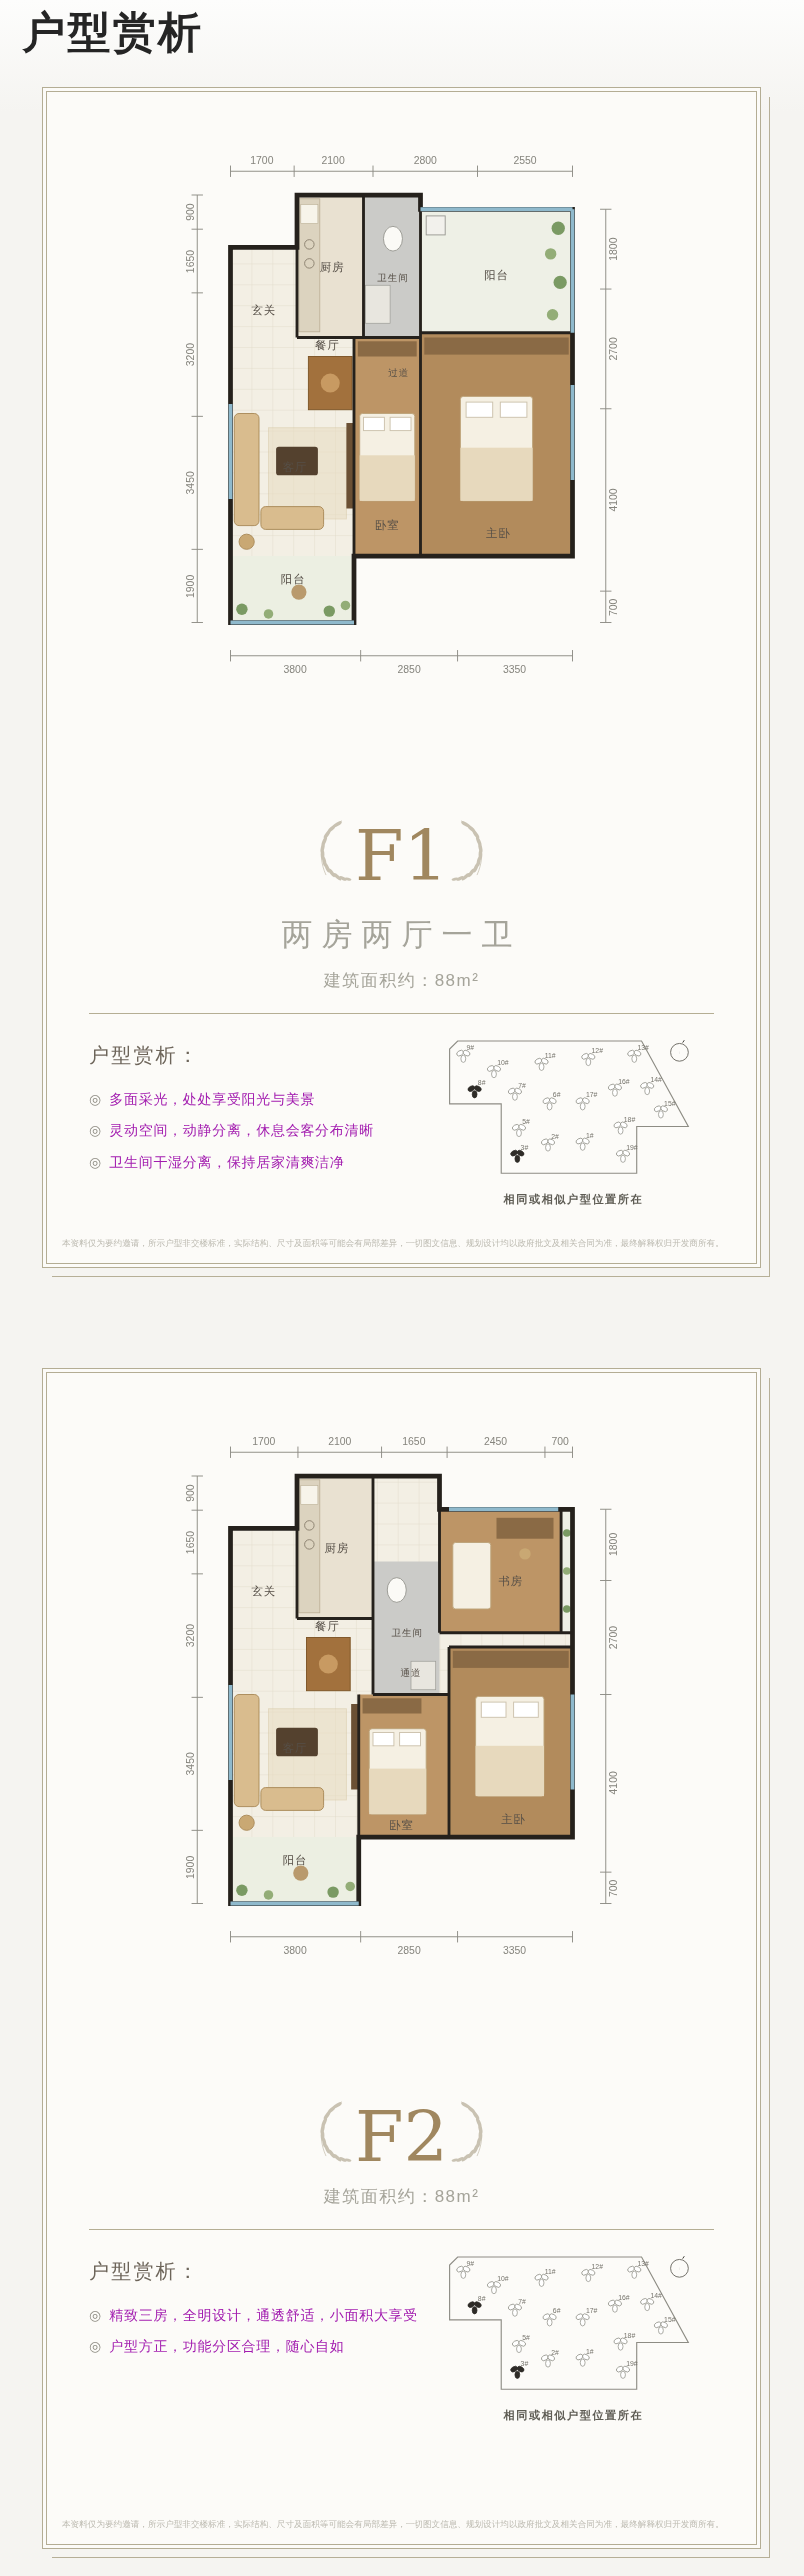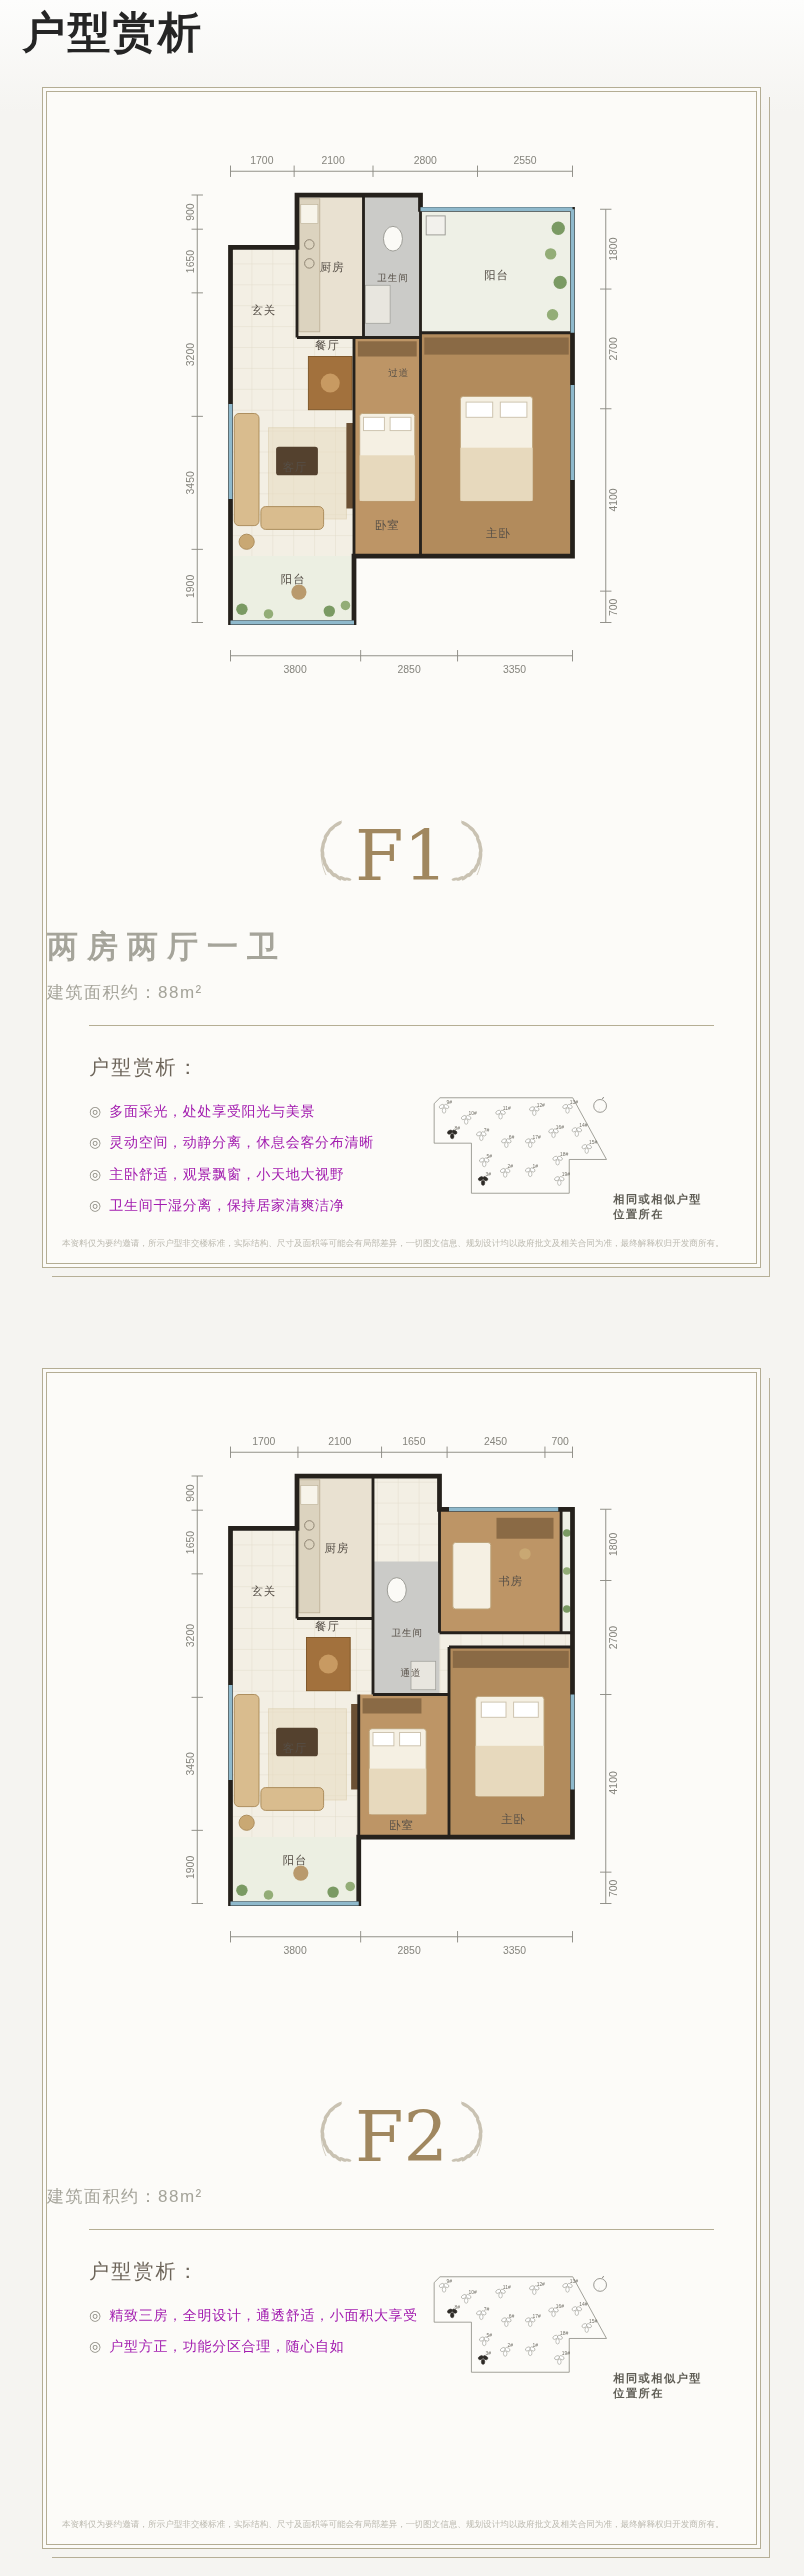--- a/index.html
+++ b/index.html
@@ -31,32 +31,32 @@
   .dimt{font-size:11px;fill:#85847d;text-anchor:middle;}
   .roomt{font-size:12px;fill:#564f47;text-anchor:middle;letter-spacing:1px;}
   .roomt.small{font-size:10px;}
   .wall{stroke:#25211c;fill:none;}
   .glass{stroke:#8fb9cc;stroke-width:4;fill:none;}
   
   .emblem{display:flex;align-items:flex-end;justify-content:center;height:91px;margin-top:92px;}
   .emblem .code{font-family:"DejaVu Serif", serif;font-size:70px;line-height:0.98;color:#a0875f;padding:0 3px;}
   .wreath{width:52px;height:85px;}
   .wreath.right{transform:scaleX(-1);}
-  .unit-type{margin-top:35px;text-align:left;font-size:31px;font-weight:700;
+  .unit-type{margin-top:23px;text-align:center;font-size:31px;font-weight:400;
     color:#a5a49a;letter-spacing:9px;}
-  .unit-area{margin-top:12.7px;text-align:left;font-size:17px;color:#a5a49a;letter-spacing:1.5px;}
+  .unit-area{margin-top:12.7px;text-align:center;font-size:17px;color:#a5a49a;letter-spacing:1.5px;}
   .divider{height:0.7px;background:#b5ae94;margin:21px 42px 0;}
   
   .analysis{display:flex;margin-top:18px;padding:0 42px;}
   .analysis-left{flex:1 1 55%;padding-top:10.4px;}
   .analysis-heading{font-size:20px;color:#6d655a;letter-spacing:2.2px;font-weight:400;}
   .bullets{list-style:none;margin:15px 0 0;padding:0;}
   .bullets li{font-size:14px;color:#a21caf;letter-spacing:0.7px;line-height:2.25;white-space:nowrap;}
   .bullets li::before{content:"◎";margin-right:7.4px;color:#8f8d84;font-size:14px;}
-  .analysis-right{flex:1 1 45%;display:flex;flex-direction:row;align-items:flex-end;padding-top:7.4px;}
+  .analysis-right{flex:1 1 45%;display:flex;flex-direction:column;align-items:center;padding-top:7.4px;}
   .siteplan-svg{width:250px;height:146px;}
   .sp-outline{fill:none;stroke:#8d8c84;stroke-width:1.4;}
   .sp-caption{margin-top:7.4px;font-size:11.2px;font-weight:700;color:#5e5c54;letter-spacing:1.5px;}
   .sp-b-label{font-size:8.5px;fill:#76746c;}
   
   .disclaimer{position:absolute;left:15px;right:15px;bottom:13.4px;
     font-size:8.6px;color:#bcbab0;white-space:nowrap;letter-spacing:0;}
 </style>
 </head>
 <body>
@@ -242,21 +242,20 @@
   <div class="unit-type">两房两厅一卫</div>
   <div class="unit-area">建筑面积约：88m²</div>
   <div class="divider"></div>
 
   <div class="analysis">
     <div class="analysis-left">
       <div class="analysis-heading">户型赏析：</div>
       <ul class="bullets">
         <li>多面采光，处处享受阳光与美景</li>
         <li>灵动空间，动静分离，休息会客分布清晰</li>
-        <li>主卧舒适，观景飘窗，小天地大视野</li>
         <li>卫生间干湿分离，保持居家清爽洁净</li>
       </ul>
     </div>
     <div class="analysis-right">
       <svg class="siteplan-svg" viewBox="0 0 310 180">
         <polygon class="sp-outline" points="12,2 240,2 298,108 234,108 234,166 66,166 66,80 2,80 2,12"></polygon>
         <g>
           <circle cx="287" cy="16" r="11" fill="none" stroke="#6f6d66" stroke-width="1.2"></circle>
           <path d="M291,4 L284,27 L287,17 Z" fill="#3a3833"></path>
           <line x1="291" y1="4" x2="293" y2="1" stroke="#3a3833" stroke-width="1.2"></line>

